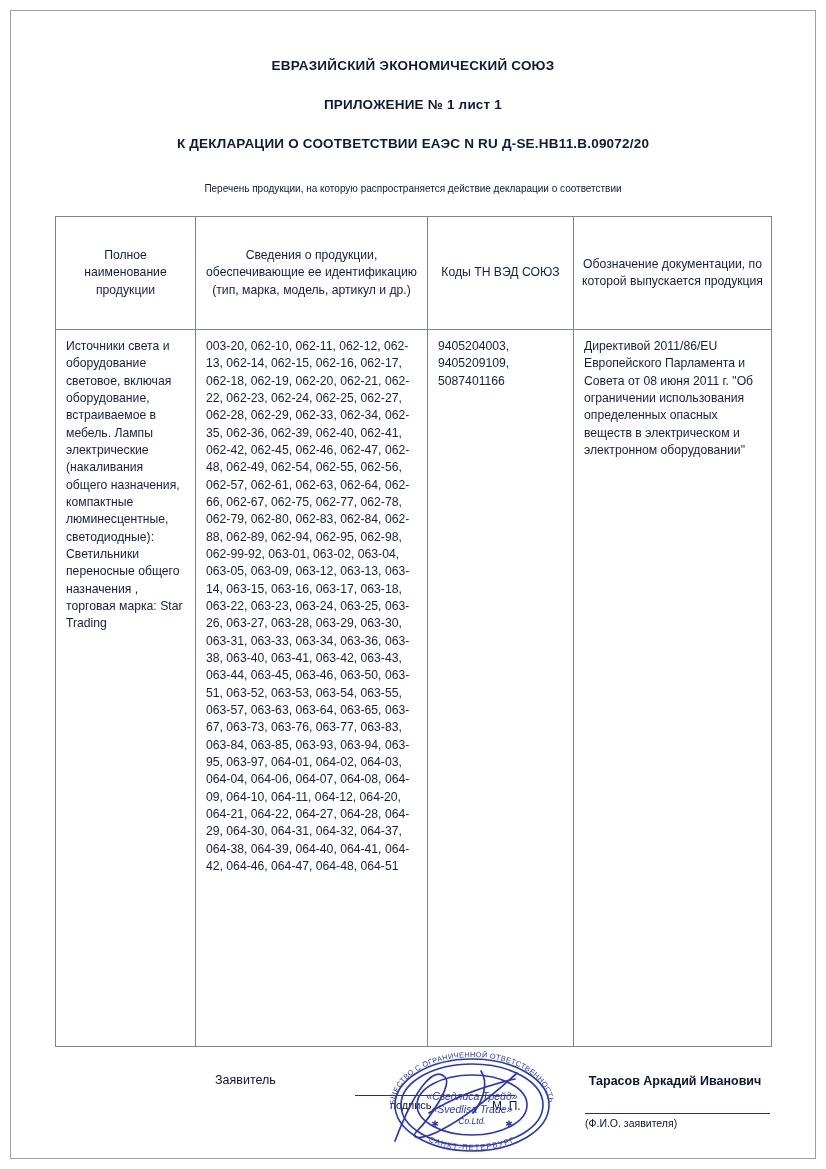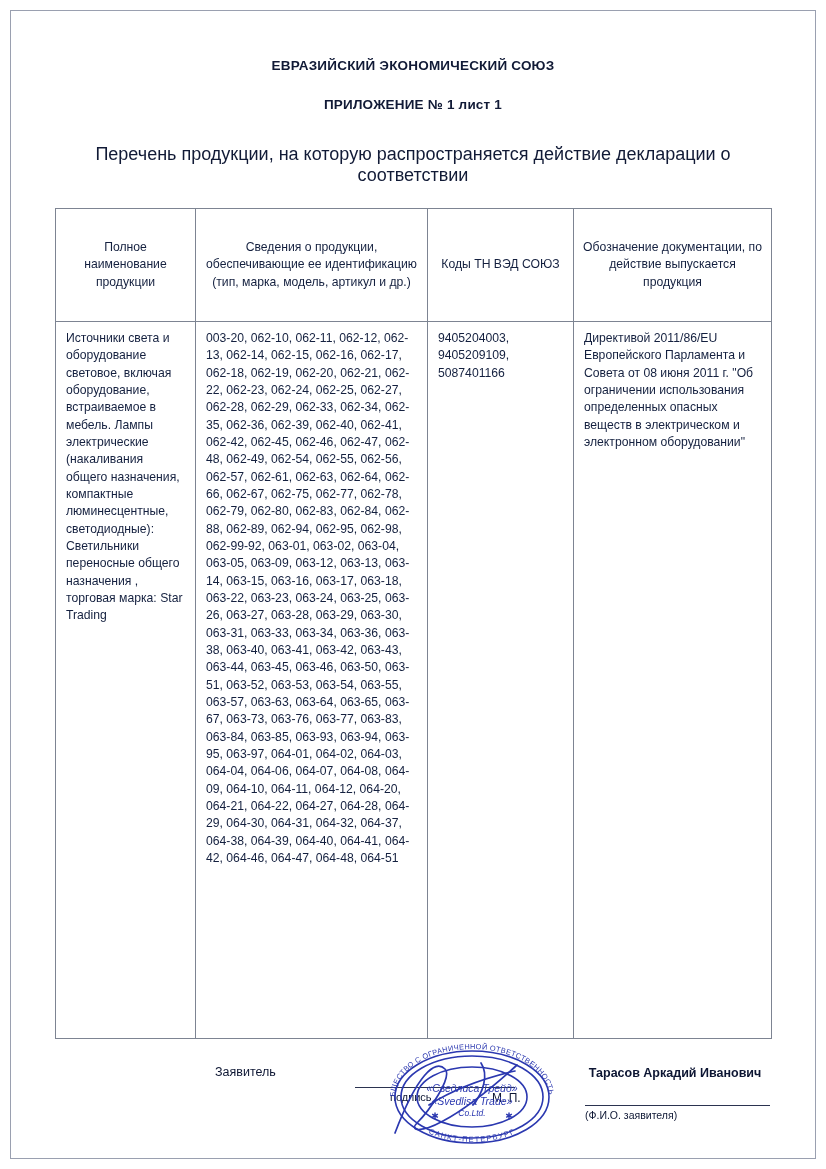--- a/index.html
+++ b/index.html
@@ -42,21 +42,21 @@
     font-size: 13.5px;
     letter-spacing: 0.2px;
     color: #111a36;
     margin-top: 6px;
   }
   .title-1 { margin-top: 8px; }
   .title-2 { margin-top: 24px; }
   .title-3 { margin-top: 24px; }
   .subtitle {
     text-align: center;
-    font-size: 18px;
+    font-size: 10px;
     margin-top: 32px;
     color: #111a36;
   }
   table.products {
     margin-top: 22px;
     width: 716px;
     border-collapse: collapse;
     table-layout: fixed;
   }
   table.products th,
@@ -160,36 +160,37 @@
 </head>
 <body>
 
 <div class="page">
   <div class="page-border"></div>
 
   <div class="content">
 
     <div class="doc-title title-1">ЕВРАЗИЙСКИЙ ЭКОНОМИЧЕСКИЙ СОЮЗ</div>
     <div class="doc-title title-2">ПРИЛОЖЕНИЕ № 1 лист 1</div>
+    <div class="doc-title title-3">К ДЕКЛАРАЦИИ О СООТВЕТСТВИИ ЕАЭС N RU Д-SE.НВ11.В.09072/20</div>
 
     <div class="subtitle">Перечень продукции, на которую распространяется действие декларации о соответствии</div>
 
     <table class="products">
       <colgroup>
         <col class="col1">
           <col class="col2">
           <col class="col3">
           <col class="col4">
       </colgroup>
       <thead>
         <tr>
           <th>Полное наименование продукции</th>
           <th>Сведения о продукции, обеспечивающие ее идентификацию (тип, марка, модель, артикул и др.)</th>
           <th>Коды ТН ВЭД СОЮЗ</th>
-          <th>Обозначение документации, по действие выпускается продукция</th>
+          <th>Обозначение документации, по которой выпускается продукция</th>
         </tr>
       </thead>
       <tbody>
         <tr class="body-row">
           <td class="cell-name">Источники света и оборудование световое, включая оборудование, встраиваемое в мебель.  Лампы электрические (накаливания общего назначения, компактные люминесцентные, светодиодные): Светильники переносные общего назначения , торговая марка: Star Trading</td>
           <td class="cell-ident">003-20, 062-10, 062-11, 062-12, 062-13, 062-14, 062-15, 062-16, 062-17, 062-18, 062-19, 062-20, 062-21, 062-22, 062-23, 062-24, 062-25, 062-27, 062-28, 062-29, 062-33, 062-34, 062-35, 062-36, 062-39, 062-40, 062-41, 062-42, 062-45, 062-46, 062-47, 062-48, 062-49, 062-54, 062-55, 062-56, 062-57, 062-61, 062-63, 062-64, 062-66, 062-67, 062-75, 062-77, 062-78, 062-79, 062-80, 062-83, 062-84, 062-88, 062-89, 062-94, 062-95, 062-98, 062-99-92, 063-01, 063-02, 063-04, 063-05, 063-09, 063-12, 063-13, 063-14, 063-15, 063-16, 063-17, 063-18, 063-22, 063-23, 063-24, 063-25, 063-26, 063-27, 063-28, 063-29, 063-30, 063-31, 063-33, 063-34, 063-36, 063-38, 063-40, 063-41, 063-42, 063-43, 063-44, 063-45, 063-46, 063-50, 063-51, 063-52, 063-53, 063-54, 063-55, 063-57, 063-63, 063-64, 063-65, 063-67, 063-73, 063-76, 063-77, 063-83, 063-84, 063-85, 063-93, 063-94, 063-95, 063-97, 064-01, 064-02, 064-03, 064-04, 064-06, 064-07, 064-08, 064-09, 064-10, 064-11, 064-12, 064-20, 064-21, 064-22, 064-27, 064-28, 064-29, 064-30, 064-31, 064-32, 064-37, 064-38, 064-39, 064-40, 064-41, 064-42, 064-46, 064-47, 064-48, 064-51</td>
           <td class="cell-codes">9405204003, 9405209109, 5087401166</td>
           <td class="cell-doc">Директивой 2011/86/EU Европейского Парламента и Совета от 08 июня 2011 г. "Об ограничении использования определенных опасных веществ в электрическом и электронном оборудовании"</td>
         </tr>
       </tbody>

